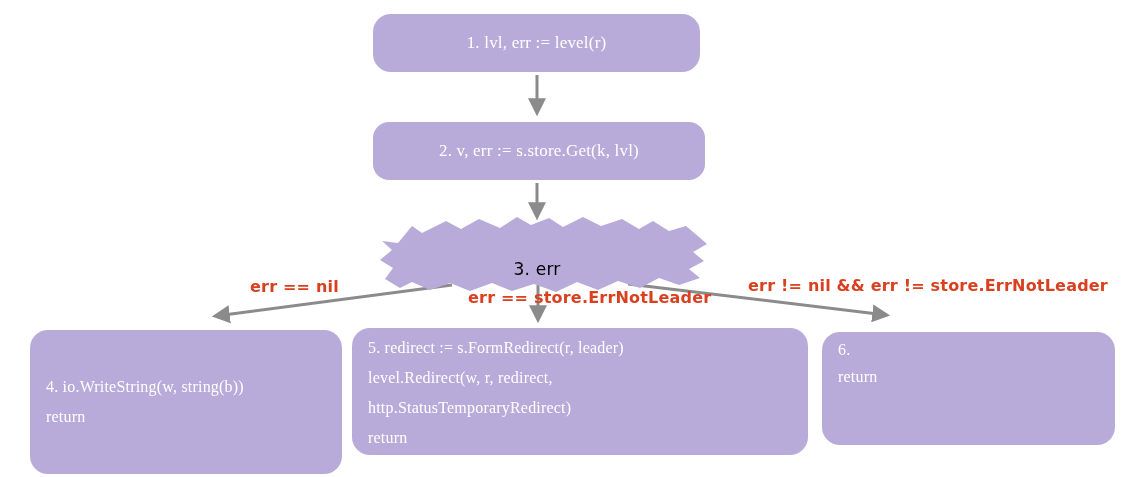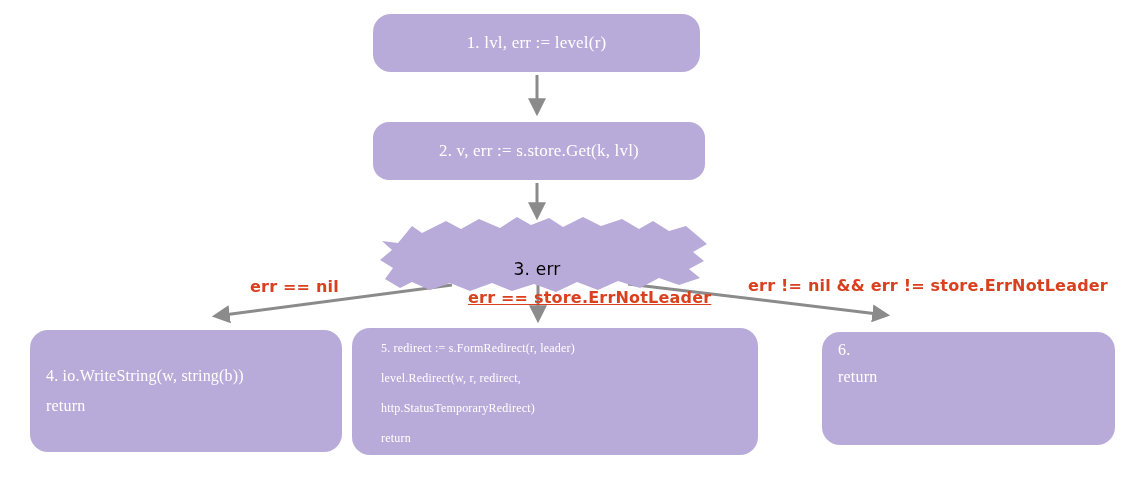--- a/index.html
+++ b/index.html
@@ -39,47 +39,47 @@
     position: absolute;
     left: 437px; top: 240px; width: 200px;
     text-align: center;
     color: #000000;
     font-size: 17px;
     z-index: 2;
     letter-spacing: 0.2px;
     margin-top: 19px;
   }
   #node-4 {
-    left: 30px; top: 330px; width: 312px; height: 122px;
+    left: 30px; top: 330px; width: 312px; height: 144px;
     display: flex; flex-direction: column; justify-content: center;
     padding: 0 16px; box-sizing: border-box;
     font-size: 16px; line-height: 30px; white-space: nowrap;
   }
   #node-5 {
-    left: 352px; top: 328px; width: 406px; height: 127px;
-    padding: 5px 29px; box-sizing: border-box;
-    font-size: 12px; line-height: 30px; white-space: nowrap;
+    left: 352px; top: 328px; width: 456px; height: 127px;
+    padding: 5px 16px; box-sizing: border-box;
+    font-size: 16px; line-height: 30px; white-space: nowrap;
   }
   #node-6 {
     left: 822px; top: 332px; width: 293px; height: 113px;
     padding: 4px 16px; box-sizing: border-box;
     font-size: 16px; line-height: 27px; white-space: nowrap;
   }
   .align-right { text-align: left; padding-right: 4px; }
   .edge-label {
     position: absolute;
     color: #d9401f;
     font-size: 16px;
     font-weight: bold;
     white-space: nowrap;
     z-index: 3;
     letter-spacing: 0.2px;
   }
   #edge-label-nil        { left: 250px; top: 277px; text-align: right; }
-  #edge-label-notleader  { left: 468px; top: 288px; text-decoration: underline; }
+  #edge-label-notleader  { left: 468px; top: 288px; }
   #edge-label-other      { left: 748px; top: 276px; }
 </style>
 </head>
 <body>
 
 <div class="canvas">
 
   <svg class="edges-svg" viewBox="0 0 1142 477" xmlns="http://www.w3.org/2000/svg">
     <defs>
       <marker id="ah" markerWidth="6" markerHeight="6" refX="4.6" refY="3" orient="auto" markerUnits="strokeWidth">

